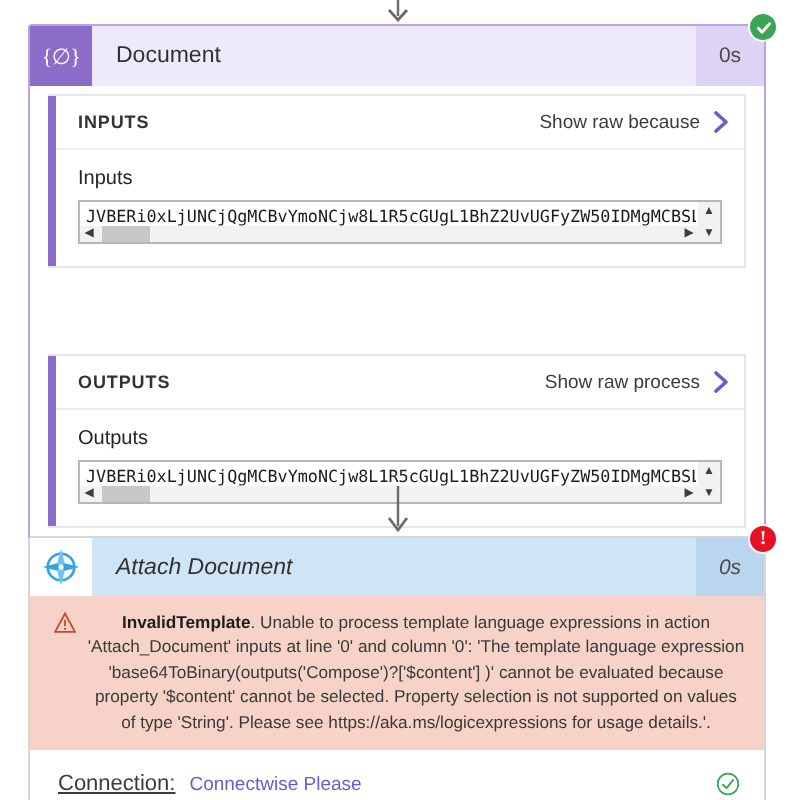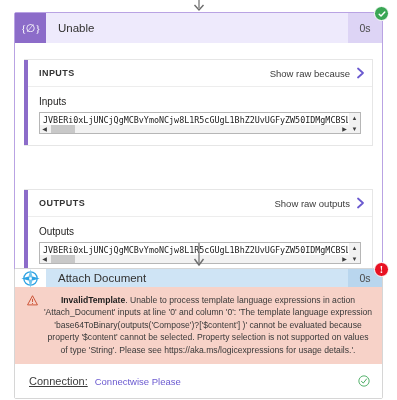--- a/index.html
+++ b/index.html
@@ -71,21 +71,21 @@
   .compose-duration {
     width: 34px;
     display: flex;
     align-items: center;
     justify-content: center;
     background: #ddd4f5;
     font-size: 10.5px;
     color: #4a4a4a;
   }
   .compose-body {
-    padding: 16px 9px 10px 9px;
+    padding: 4px 9px 10px 9px;
     background: #ffffff;
   }
 
   
   .io-section {
     border: 1px solid #e6e6e6;
     border-left: none;
     background: #ffffff;
     margin-bottom: 9px;
     position: relative;
@@ -200,22 +200,23 @@
   
   .attach-node {
     top: 268px;
     border: 1px solid #d6d6d6;
     border-radius: 2px;
     background: #ffffff;
   }
   .attach-header {
     display: flex;
     align-items: stretch;
-    height: 18px;
+    height: 29px;
     background: #cfe4f5;
+    font-style: italic;
   }
   .attach-icon-box {
     width: 31px;
     min-width: 31px;
     background: #ffffff;
     display: flex;
     align-items: center;
     justify-content: center;
   }
   .attach-title {
@@ -287,21 +288,21 @@
     <div class="badge badge-success">
       <svg width="8" height="8" viewBox="0 0 10 10">
         <polyline points="1.5,5.2 3.8,7.6 8.5,2.4" fill="none" stroke="#ffffff" stroke-width="1.8" stroke-linecap="round" stroke-linejoin="round"></polyline>
       </svg>
     </div>
 
     <div class="compose-header">
       <div class="compose-icon-box">
         <span>{∅}</span>
       </div>
-      <div class="compose-title">Unable</div>
+      <div class="compose-title">Document</div>
       <div class="compose-duration">0s</div>
     </div>
 
     <div class="compose-body">
 
       <div class="io-section">
         <div class="io-accent"></div>
         <div class="io-head">
           <span class="io-head-label">INPUTS</span>
           <span class="io-head-spacer"></span>
@@ -329,21 +330,21 @@
             </div>
           </div>
         </div>
       </div>
 
       <div class="io-section">
         <div class="io-accent"></div>
         <div class="io-head">
           <span class="io-head-label">OUTPUTS</span>
           <span class="io-head-spacer"></span>
-          <span class="io-raw-link">Show raw outputs</span>
+          <span class="io-raw-link">Show raw process</span>
           <span class="io-chev">
             <svg width="9" height="12" viewBox="0 0 9 12">
                 <polyline points="2,1.5 7,6 2,10.5" fill="none" stroke="#6b5ad0" stroke-width="1.8" stroke-linecap="round" stroke-linejoin="round"></polyline>
               </svg>
           </span>
         </div>
         <div class="io-field-wrap">
           <div class="io-field-label">Outputs</div>
           <div class="io-box">
             <div class="io-box-text">JVBERi0xLjUNCjQgMCBvYmoNCjw8L1R5cGUgL1BhZ2UvUGFyZW50IDMgMCBSL0Nvb</div>

